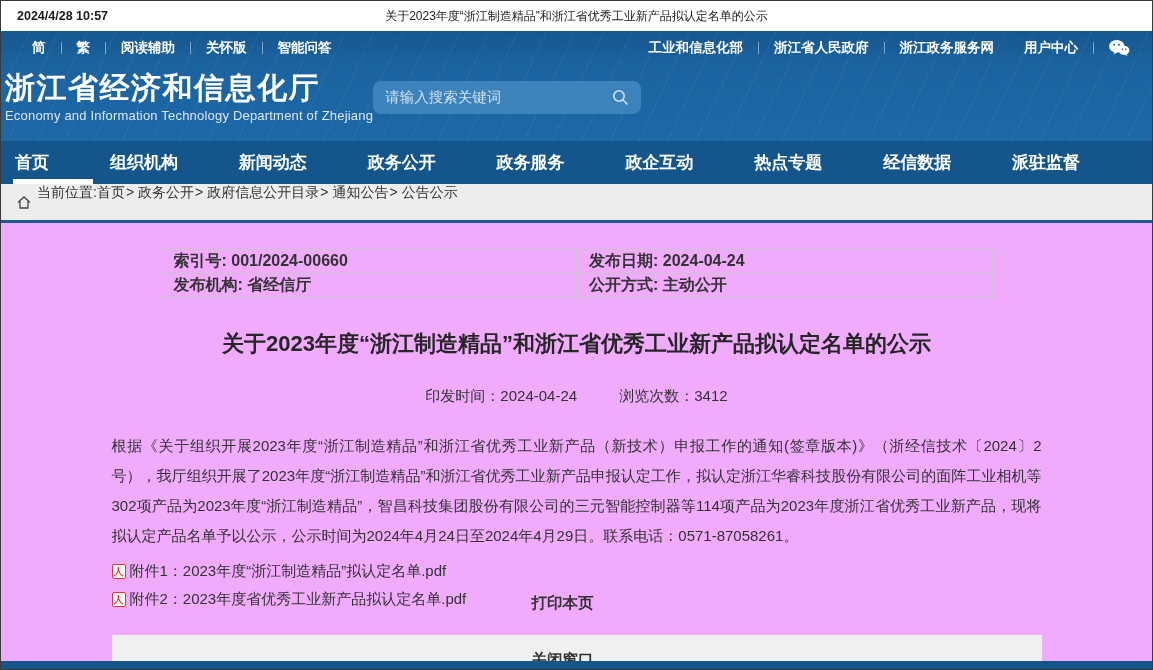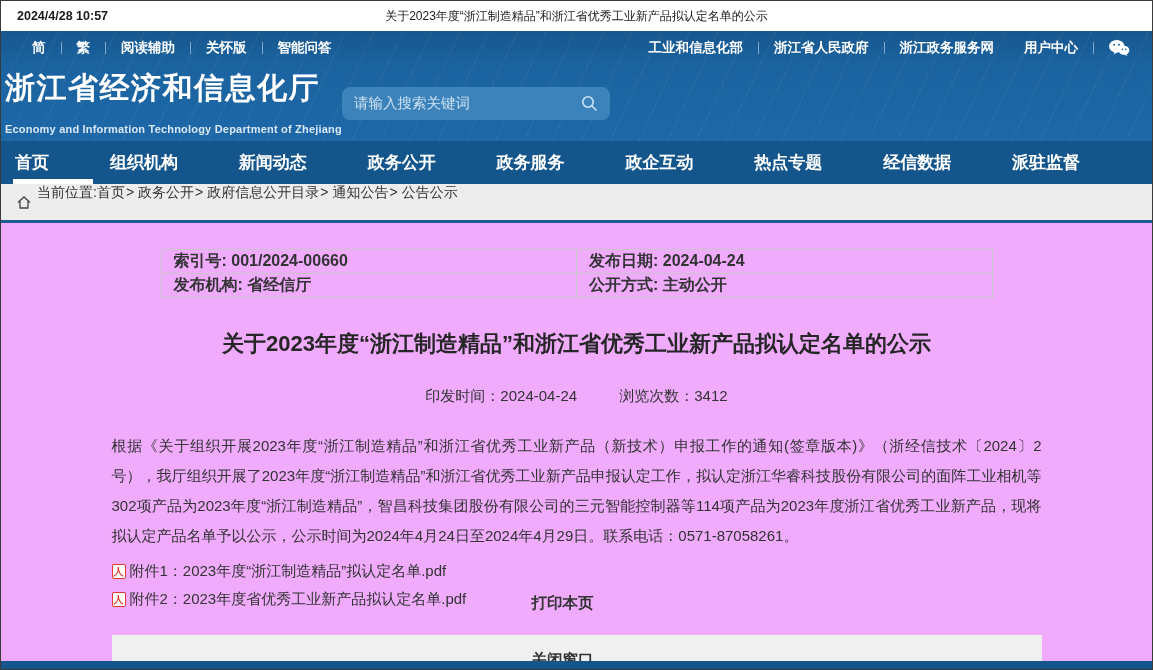--- a/index.html
+++ b/index.html
@@ -20,21 +20,21 @@
       repeating-linear-gradient(115deg, rgba(255,255,255,0.05) 0 1px, rgba(255,255,255,0) 1px 26px),
       linear-gradient(180deg,#17578f 0,#1b63a0 34px,#1e68a8 100%); }
   .topbar { height:34px; display:flex; justify-content:space-between; align-items:center; padding:0 22px 0 16px; }
   .topbar-group { display:flex; align-items:center; }
   .toplink { color:#fff; font-size:13.5px; font-weight:700; padding:0 15px; cursor:pointer; white-space:nowrap; text-decoration:none; }
   .sep { width:1px; height:12px; background:rgba(255,255,255,0.45); }
   .wechat { margin-left:14px; display:flex; align-items:center; cursor:pointer; }
 
   .brand-row { display:flex; justify-content:flex-start; align-items:center; padding:6px 153px 0 4px; }
   .site-name { font-size:30px; font-weight:700; color:#fff; letter-spacing:1.5px; line-height:34px; }
-  .site-name-en { font-size:11px; font-weight:700; color:#d9e8f5; margin-top:18px; letter-spacing:0.2px; }
+  .site-name-en { font-size:13px; font-weight:400; color:#d9e8f5; margin-top:3px; letter-spacing:0.2px; }
   .search-box { width:268px; height:33px; background:#3b83ba; border-radius:8px;
     display:flex; align-items:center; padding:0 12px; }
   .search-input { flex:1; background:transparent; border:none; outline:none; font-size:14.5px; color:#fff;
     font-family:inherit; }
   .search-input::placeholder { color:#cfe2f2; }
   .search-btn { background:none; border:none; cursor:pointer; display:flex; align-items:center; padding:0; }
 
   
   .main-nav { height:43px; background:#14568c; display:flex; align-items:stretch;
     justify-content:space-between; padding:0 72px 0 14px; }

